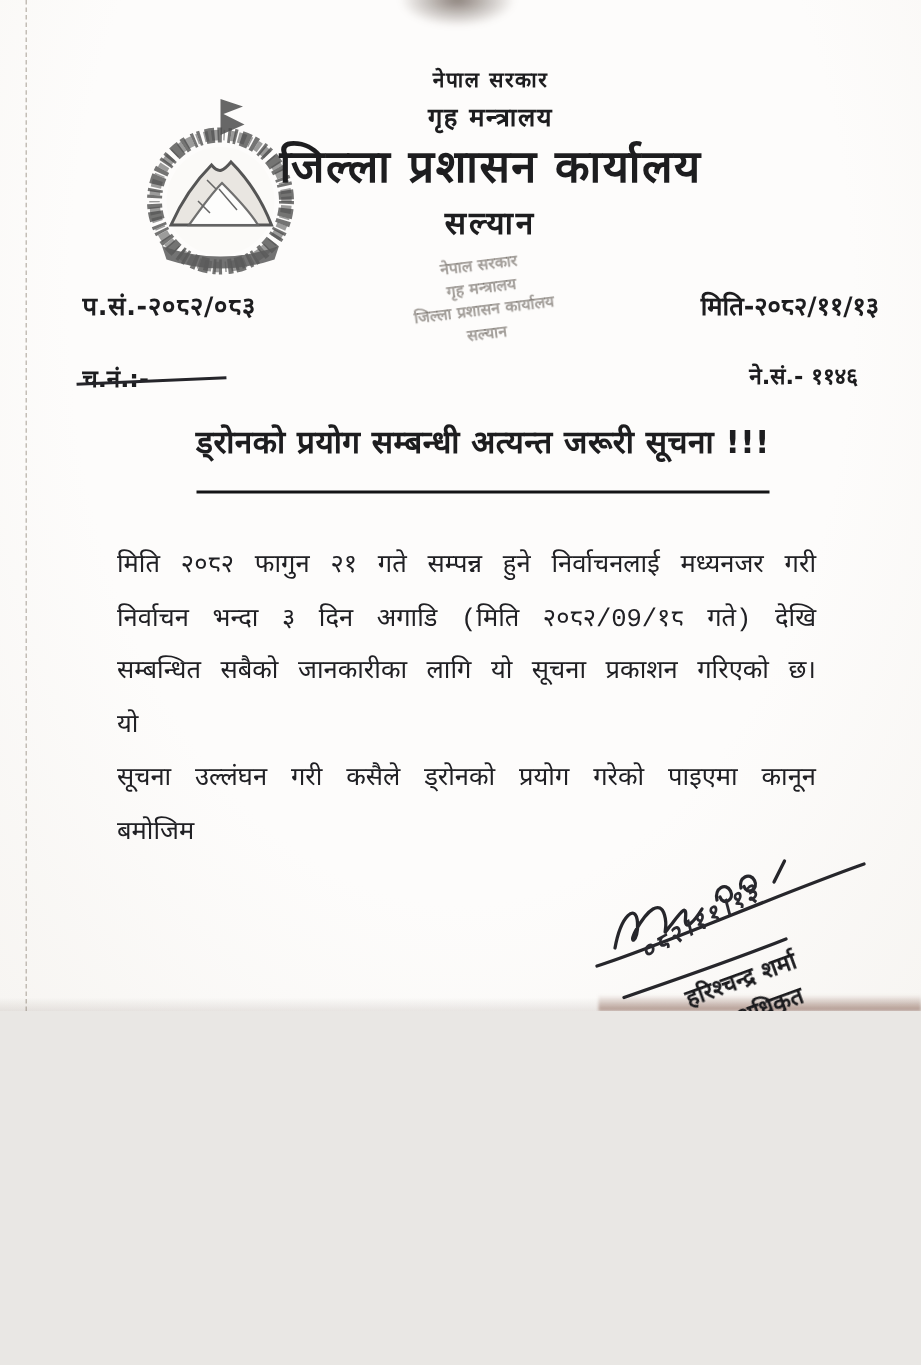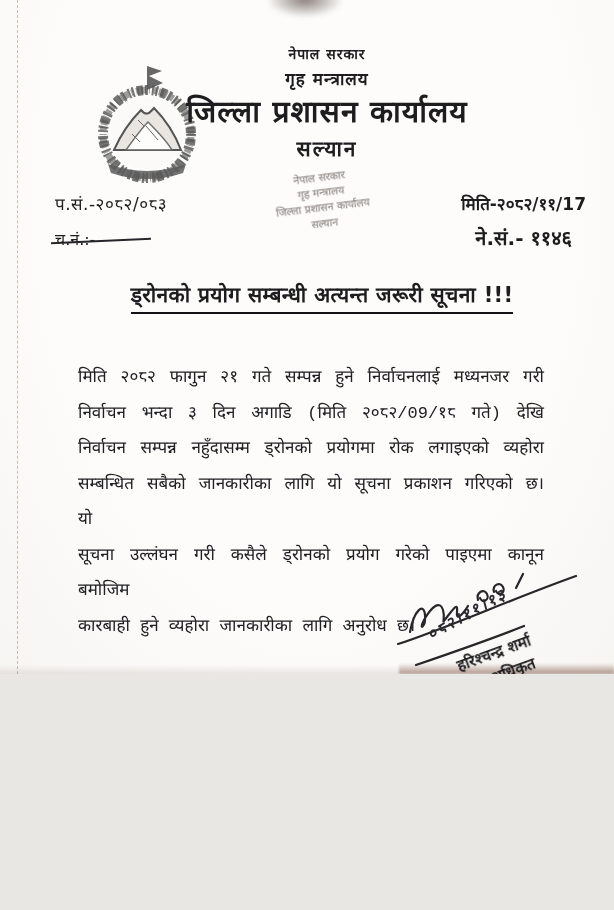--- a/index.html
+++ b/index.html
@@ -50,36 +50,36 @@
   
   .office-stamp{
     position:absolute;left:238px;top:170px;width:168px;
     transform:rotate(-7deg);
     text-align:center;
     color:rgba(88,80,72,0.55);
     font-size:10.5px;line-height:1.45;font-weight:600;
     filter:blur(0.4px);
   }
   
-  .meta-left{position:absolute;left:55px;top:192px;font-size:17px;font-weight:400;}
+  .meta-left{position:absolute;left:55px;top:192px;font-size:17px;font-weight:700;}
   .meta-left .ref{letter-spacing:0.5px;}
-  .cha-wrap{position:relative;display:inline-block;margin-top:13px;font-size:16px;}
+  .cha-wrap{position:relative;display:inline-block;margin-top:26px;font-size:16px;}
   .cha-strike{
     position:absolute;left:-4px;top:54%;width:100px;
     border-top:2.2px solid #25252a;
     transform:rotate(-2.5deg);
   }
   .meta-right{position:absolute;right:28px;top:192px;text-align:right;font-size:17px;font-weight:600;}
-  .meta-right .serial{margin-top:9px;padding-right:14px;font-size:20px;text-align:right;}
+  .meta-right .serial{margin-top:25px;padding-right:14px;font-size:15px;text-align:right;}
   
   .title-row{position:absolute;left:0;right:0;top:280px;text-align:center;}
   .title{
     display:inline-block;
     font-size:21px;font-weight:700;letter-spacing:0.3px;
-    padding-bottom:4px;
+    padding-bottom:19px;
     border-bottom:2.4px solid #141416;
     margin-left:30px;
   }
   
   .body-text{
     position:absolute;left:78px;right:70px;top:360px;
     font-size:17px;line-height:35.5px;
     color:#202024;
     font-family:Liberation Mono, monospace;
   }
@@ -149,35 +149,33 @@
   </div>
 
   <div class="meta-left">
     <div class="ref">प.सं.-२०८२/०८३</div>
     <div class="cha-wrap">
       <span>च.नं.:-</span>
       <span class="cha-strike"></span>
     </div>
   </div>
   <div class="meta-right">
-    <div class="date">मिति-२०८२/११/17</div>
+    <div class="date">मिति-२०८२/११/१३</div>
     <div class="serial">ने.सं.- ११४६</div>
   </div>
 
   <div class="title-row">
     <span class="title">ड्रोनको प्रयोग सम्बन्धी अत्यन्त जरूरी सूचना !!!</span>
   </div>
 
   <div class="body-text">
     <div class="line">मिति २०८२ फागुन २१ गते सम्पन्न हुने निर्वाचनलाई मध्यनजर गरी</div>
     <div class="line">निर्वाचन भन्दा ३ दिन अगाडि (मिति २०८२/09/१८ गते) देखि</div>
-    <div class="line">निर्वाचन सम्पन्न नहुँदासम्म ड्रोनको प्रयोगमा रोक लगाइएको व्यहोरा</div>
     <div class="line">सम्बन्धित सबैको जानकारीका लागि यो सूचना प्रकाशन गरिएको छ। यो</div>
     <div class="line">सूचना उल्लंघन गरी कसैले ड्रोनको प्रयोग गरेको पाइएमा कानून बमोजिम</div>
-    <div class="line last">कारबाही हुने व्यहोरा जानकारीका लागि अनुरोध छ।</div>
   </div>
 
   <div class="sig">
     <svg width="196" height="100" viewBox="0 0 196 100" aria-hidden="true">
       <g fill="none" stroke="#26262b" stroke-width="2.2" stroke-linecap="round">
         <path d="M18,64 C22,42 32,34 33,47 C34,60 26,63 32,52 C40,38 48,32 51,42 C54,52 48,58 55,49 C62,40 66,34 65,44 C64,54 71,46 76,38"></path>
         <path d="M86,32 C84,24 92,20 95,26 C98,32 90,36 88,30"></path>
         <path d="M102,24 C100,17 108,13 111,19 C114,25 106,29 104,23"></path>
         <path d="M124,20 L131,6"></path>
         <path d="M6,76 C50,62 122,30 184,8"></path>

